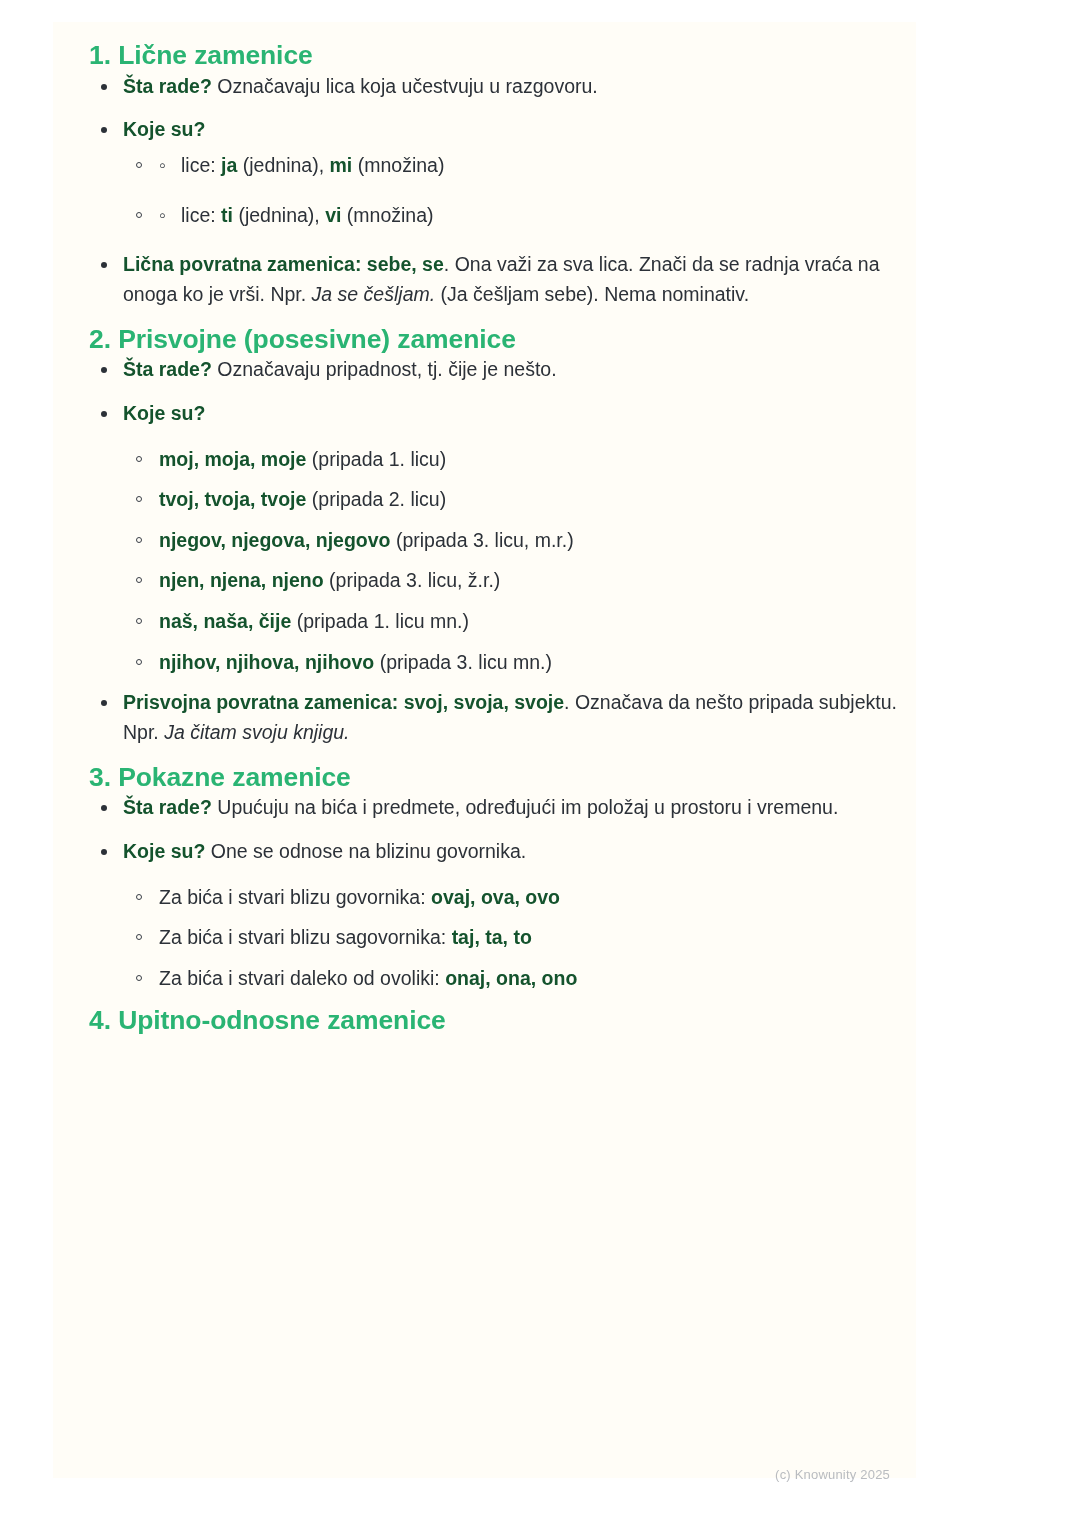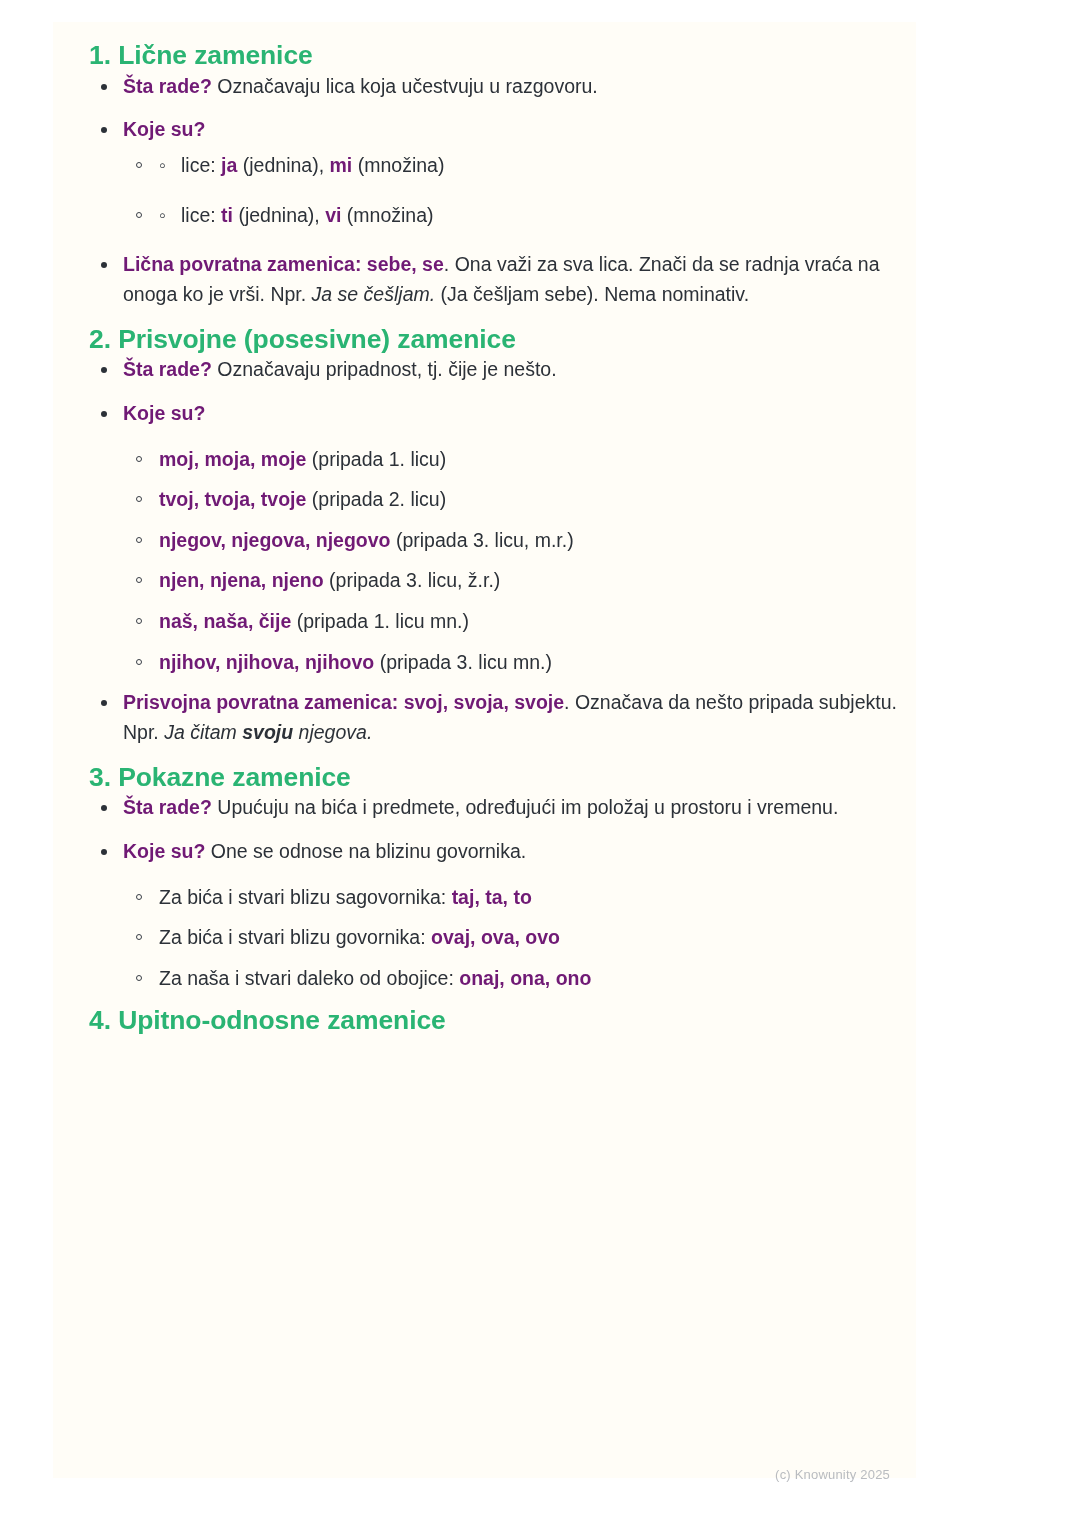--- a/index.html
+++ b/index.html
@@ -120,23 +120,23 @@
   }
   ul.level2.compact > li { margin-bottom: 11px; }
   ul.level2.compact { margin-top: 16px; }
 
   .extra-marker {
     display: inline-block;
     width: 22px;
     color: #3a3f47;
   }
 
-  b, strong { font-weight: 700; color: #701a75; }
+  b, strong { font-weight: 700; color: #14532d; }
   i, em { font-style: italic; }
-  .bold-italic { font-weight: 700; font-style: italic; }
+  .bold-italic { font-weight: 400; font-style: italic; }
 
   .watermark {
     position: absolute;
     right: 26px;
     bottom: 46px;
     font-size: 13px;
     color: #b9bcc0;
     letter-spacing: 0.2px;
   }
 </style>
@@ -202,43 +202,43 @@
           <li>
             <strong>naš, naša, čije</strong><span> (pripada 1. licu mn.)</span>
           </li>
           <li>
             <strong>njihov, njihova, njihovo</strong><span> (pripada 3. licu mn.)</span>
           </li>
         </ul>
       </li>
 
       <li>
-        <strong>Prisvojna povratna zamenica: svoj, svoja, svoje</strong><span>. Označava da nešto pripada subjektu. Npr. </span><em>Ja čitam </em><span class="bold-italic">svoju</span><em> njegova.</em>
+        <strong>Prisvojna povratna zamenica: svoj, svoja, svoje</strong><span>. Označava da nešto pripada subjektu. Npr. </span><em>Ja čitam </em><span class="bold-italic">svoju</span><em> knjigu.</em>
       </li>
     </ul>
 
     <h2 class="section-heading sec-3-h">3. Pokazne zamenice</h2>
 
     <ul class="level1">
 
       <li>
         <strong>Šta rade?</strong><span> Upućuju na bića i predmete, određujući im položaj u prostoru i vremenu.</span>
       </li>
 
       <li class="tight">
         <strong>Koje su?</strong><span> One se odnose na blizinu govornika.</span>
         <ul class="level2 compact">
           <li>
+            <span>Za bića i stvari blizu govornika: </span><strong>ovaj, ova, ovo</strong>
+          </li>
+          <li>
             <span>Za bića i stvari blizu sagovornika: </span><strong>taj, ta, to</strong>
           </li>
           <li>
-            <span>Za bića i stvari blizu govornika: </span><strong>ovaj, ova, ovo</strong>
-          </li>
-          <li>
-            <span>Za naša i stvari daleko od obojice: </span><strong>onaj, ona, ono</strong>
+            <span>Za bića i stvari daleko od ovoliki: </span><strong>onaj, ona, ono</strong>
           </li>
         </ul>
       </li>
 
     </ul>
 
     <h2 class="section-heading sec-4-h">4. Upitno-odnosne zamenice</h2>
 
   </div>
 

